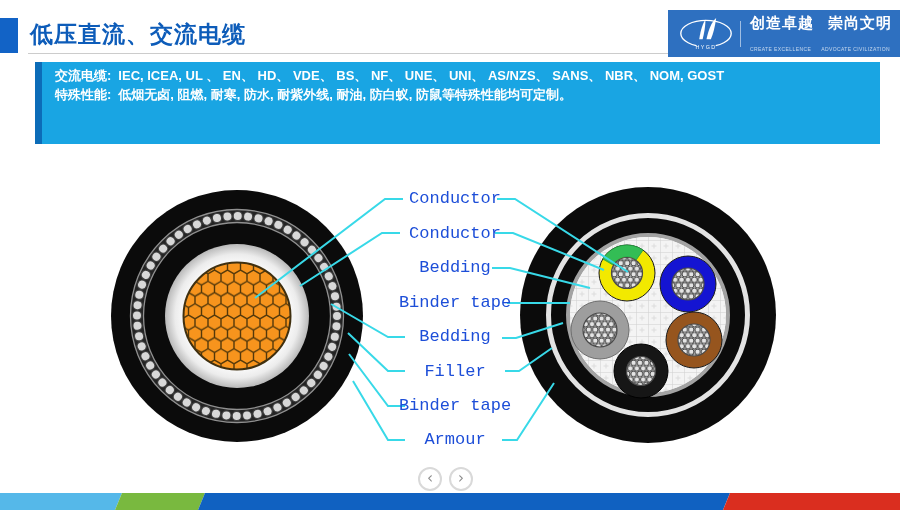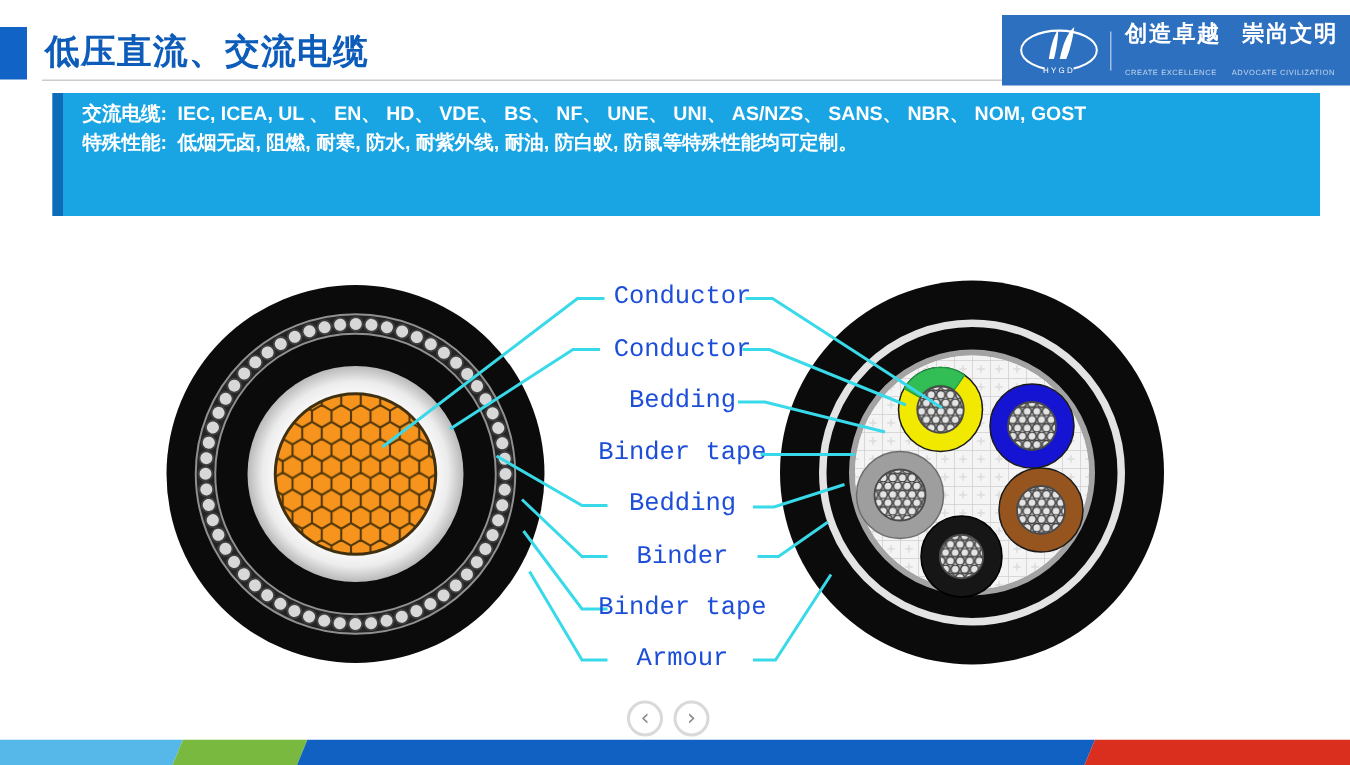--- a/index.html
+++ b/index.html
@@ -167,21 +167,21 @@
       <polyline points="552,348 519,371 505,371"></polyline>
       <polyline points="554,383 517,440 502,440"></polyline>
     </g>
   </svg>
 
   <div class="lbl" style="top:188px">Conductor</div>
   <div class="lbl" style="top:223px">Conductor</div>
   <div class="lbl" style="top:257px">Bedding</div>
   <div class="lbl" style="top:292px">Binder tape</div>
   <div class="lbl" style="top:326px">Bedding</div>
-  <div class="lbl" style="top:361px">Binder</div>
+  <div class="lbl" style="top:361px">Filler</div>
   <div class="lbl" style="top:395px">Binder tape</div>
   <div class="lbl" style="top:429px">Armour</div>
 
   <div class="pager-btn pager-prev">
     <span>‹</span>
   </div>
   <div class="pager-btn pager-next">
     <span>›</span>
   </div>
 

